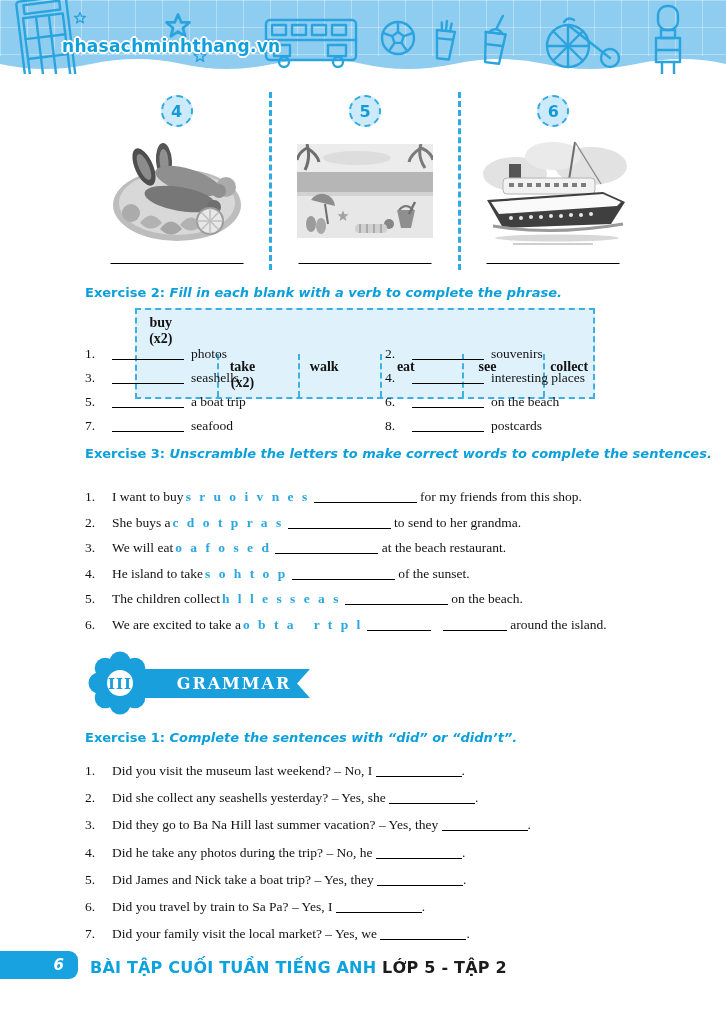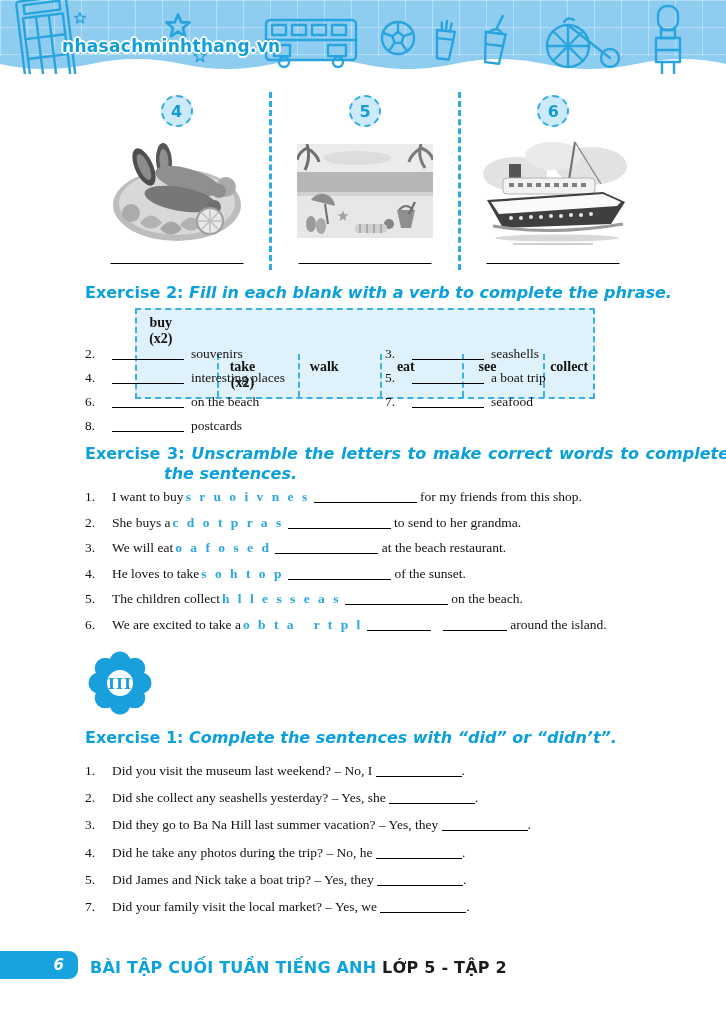--- a/index.html
+++ b/index.html
@@ -24,21 +24,21 @@
   .pic-cell + .pic-cell{border-left:3px dashed #2fabe2;}
   .badge{width:28px;height:28px;border:2.5px dashed #2fabe2;border-radius:50%;background:#cdeafa;
          color:#139bd8;font-weight:bold;font-family:"DejaVu Sans",sans-serif;font-size:16px;
          display:flex;align-items:center;justify-content:center;margin:3px auto 5px auto;}
   .pic-img{height:118px;display:flex;align-items:center;justify-content:center;}
   .ans-line{position:absolute;bottom:6px;left:50%;transform:translateX(-50%);
             width:133px;border-bottom:1.5px solid #000;height:0;}
 
   
   .ex-head{position:absolute;left:85px;width:565px;font-family:"DejaVu Sans",sans-serif;
-           font-weight:bold;color:#0ba0db;font-size:16px;line-height:20px;}
+           font-weight:bold;color:#0ba0db;font-size:13px;line-height:20px;}
   .ex-head .lab{font-style:normal;}
   .ex-head .ins{font-style:italic;}
   #ex2-head{top:283px;white-space:nowrap;}
   #ex3-head{top:444px;text-align:justify;padding-left:79px;text-indent:-79px;}
   #ex1g-head{top:728px;white-space:nowrap;}
 
   
   .bank{position:absolute;top:308px;left:135px;width:460px;display:flex;
         border:2.5px dashed #3cb0e4;background:#dff1fb;box-sizing:border-box;gap:32px;}
   .bank-cell{flex:1;text-align:center;padding:5px 0 6px 0;font-weight:bold;font-size:14px;}
@@ -292,20 +292,23 @@
       <div class="bank-cell">eat</div>
 
       <div class="bank-cell">see</div>
 
       <div class="bank-cell">collect</div>
 
   </div>
 
   <div class="ex2-grid">
 
+      <div class="ex-item">
+        <span class="num">1.</span><span class="blank w72"></span><span class="word">photos</span>
+      </div>
 
       <div class="ex-item">
         <span class="num">2.</span><span class="blank w72"></span><span class="word">souvenirs</span>
       </div>
 
       <div class="ex-item">
         <span class="num">3.</span><span class="blank w72"></span><span class="word">seashells</span>
       </div>
 
       <div class="ex-item">
@@ -343,34 +346,37 @@
 
       <div class="row3">
         <span class="num">2.</span><span>She buys a</span><span class="scr">c d o t p r a s</span><span class="blank w105"></span> <span>to send to her grandma.</span>
       </div>
 
       <div class="row3">
         <span class="num">3.</span><span>We will eat</span><span class="scr">o a f o s e d</span><span class="blank w105"></span> <span>at the beach restaurant.</span>
       </div>
 
       <div class="row3">
-        <span class="num">4.</span><span>He loves to take</span><span class="scr">s o h t o p</span><span class="blank w105"></span> <span>of the sunset.</span>
+        <span class="num">4.</span><span>He island to take</span><span class="scr">s o h t o p</span><span class="blank w105"></span> <span>of the sunset.</span>
       </div>
 
       <div class="row3">
         <span class="num">5.</span><span>The children collect</span><span class="scr">h l l e s s e a s</span><span class="blank w105"></span> <span>on the beach.</span>
       </div>
 
       <div class="row3">
         <span class="num">6.</span><span>We are excited to take a</span><span class="scr">o b t a   r t p l</span><span class="blank w105"></span><span class="blank w105 second"></span> <span>around the island.</span>
       </div>
 
   </div>
 
   <div class="gram">
+    <div class="ribbon">
+      <span>GRAMMAR</span>
+    </div>
     <svg class="flower" viewBox="0 0 64 64">
       <g fill="#189fdc">
         <circle cx="53" cy="32" r="10.5"></circle>
           <circle cx="46.8" cy="46.8" r="10.5"></circle>
           <circle cx="32" cy="53" r="10.5"></circle>
         <circle cx="17.2" cy="46.8" r="10.5"></circle>
           <circle cx="11" cy="32" r="10.5"></circle>
           <circle cx="17.2" cy="17.2" r="10.5"></circle>
         <circle cx="32" cy="11" r="10.5"></circle>
           <circle cx="46.8" cy="17.2" r="10.5"></circle>
@@ -401,20 +407,23 @@
       </div>
 
       <div class="rowg">
         <span class="num">4.</span><span>Did he take any photos during the trip? – No, he</span> <span class="blank w85"></span><span>.</span>
       </div>
 
       <div class="rowg">
         <span class="num">5.</span><span>Did James and Nick take a boat trip? – Yes, they</span> <span class="blank w85"></span><span>.</span>
       </div>
 
+      <div class="rowg">
+        <span class="num">6.</span><span>Did you travel by train to Sa Pa? – Yes, I</span> <span class="blank w85"></span><span>.</span>
+      </div>
 
       <div class="rowg">
         <span class="num">7.</span><span>Did your family visit the local market? – Yes, we</span> <span class="blank w85"></span><span>.</span>
       </div>
 
   </div>
 
   <div class="fbar">
     <span>6</span>
   </div>

